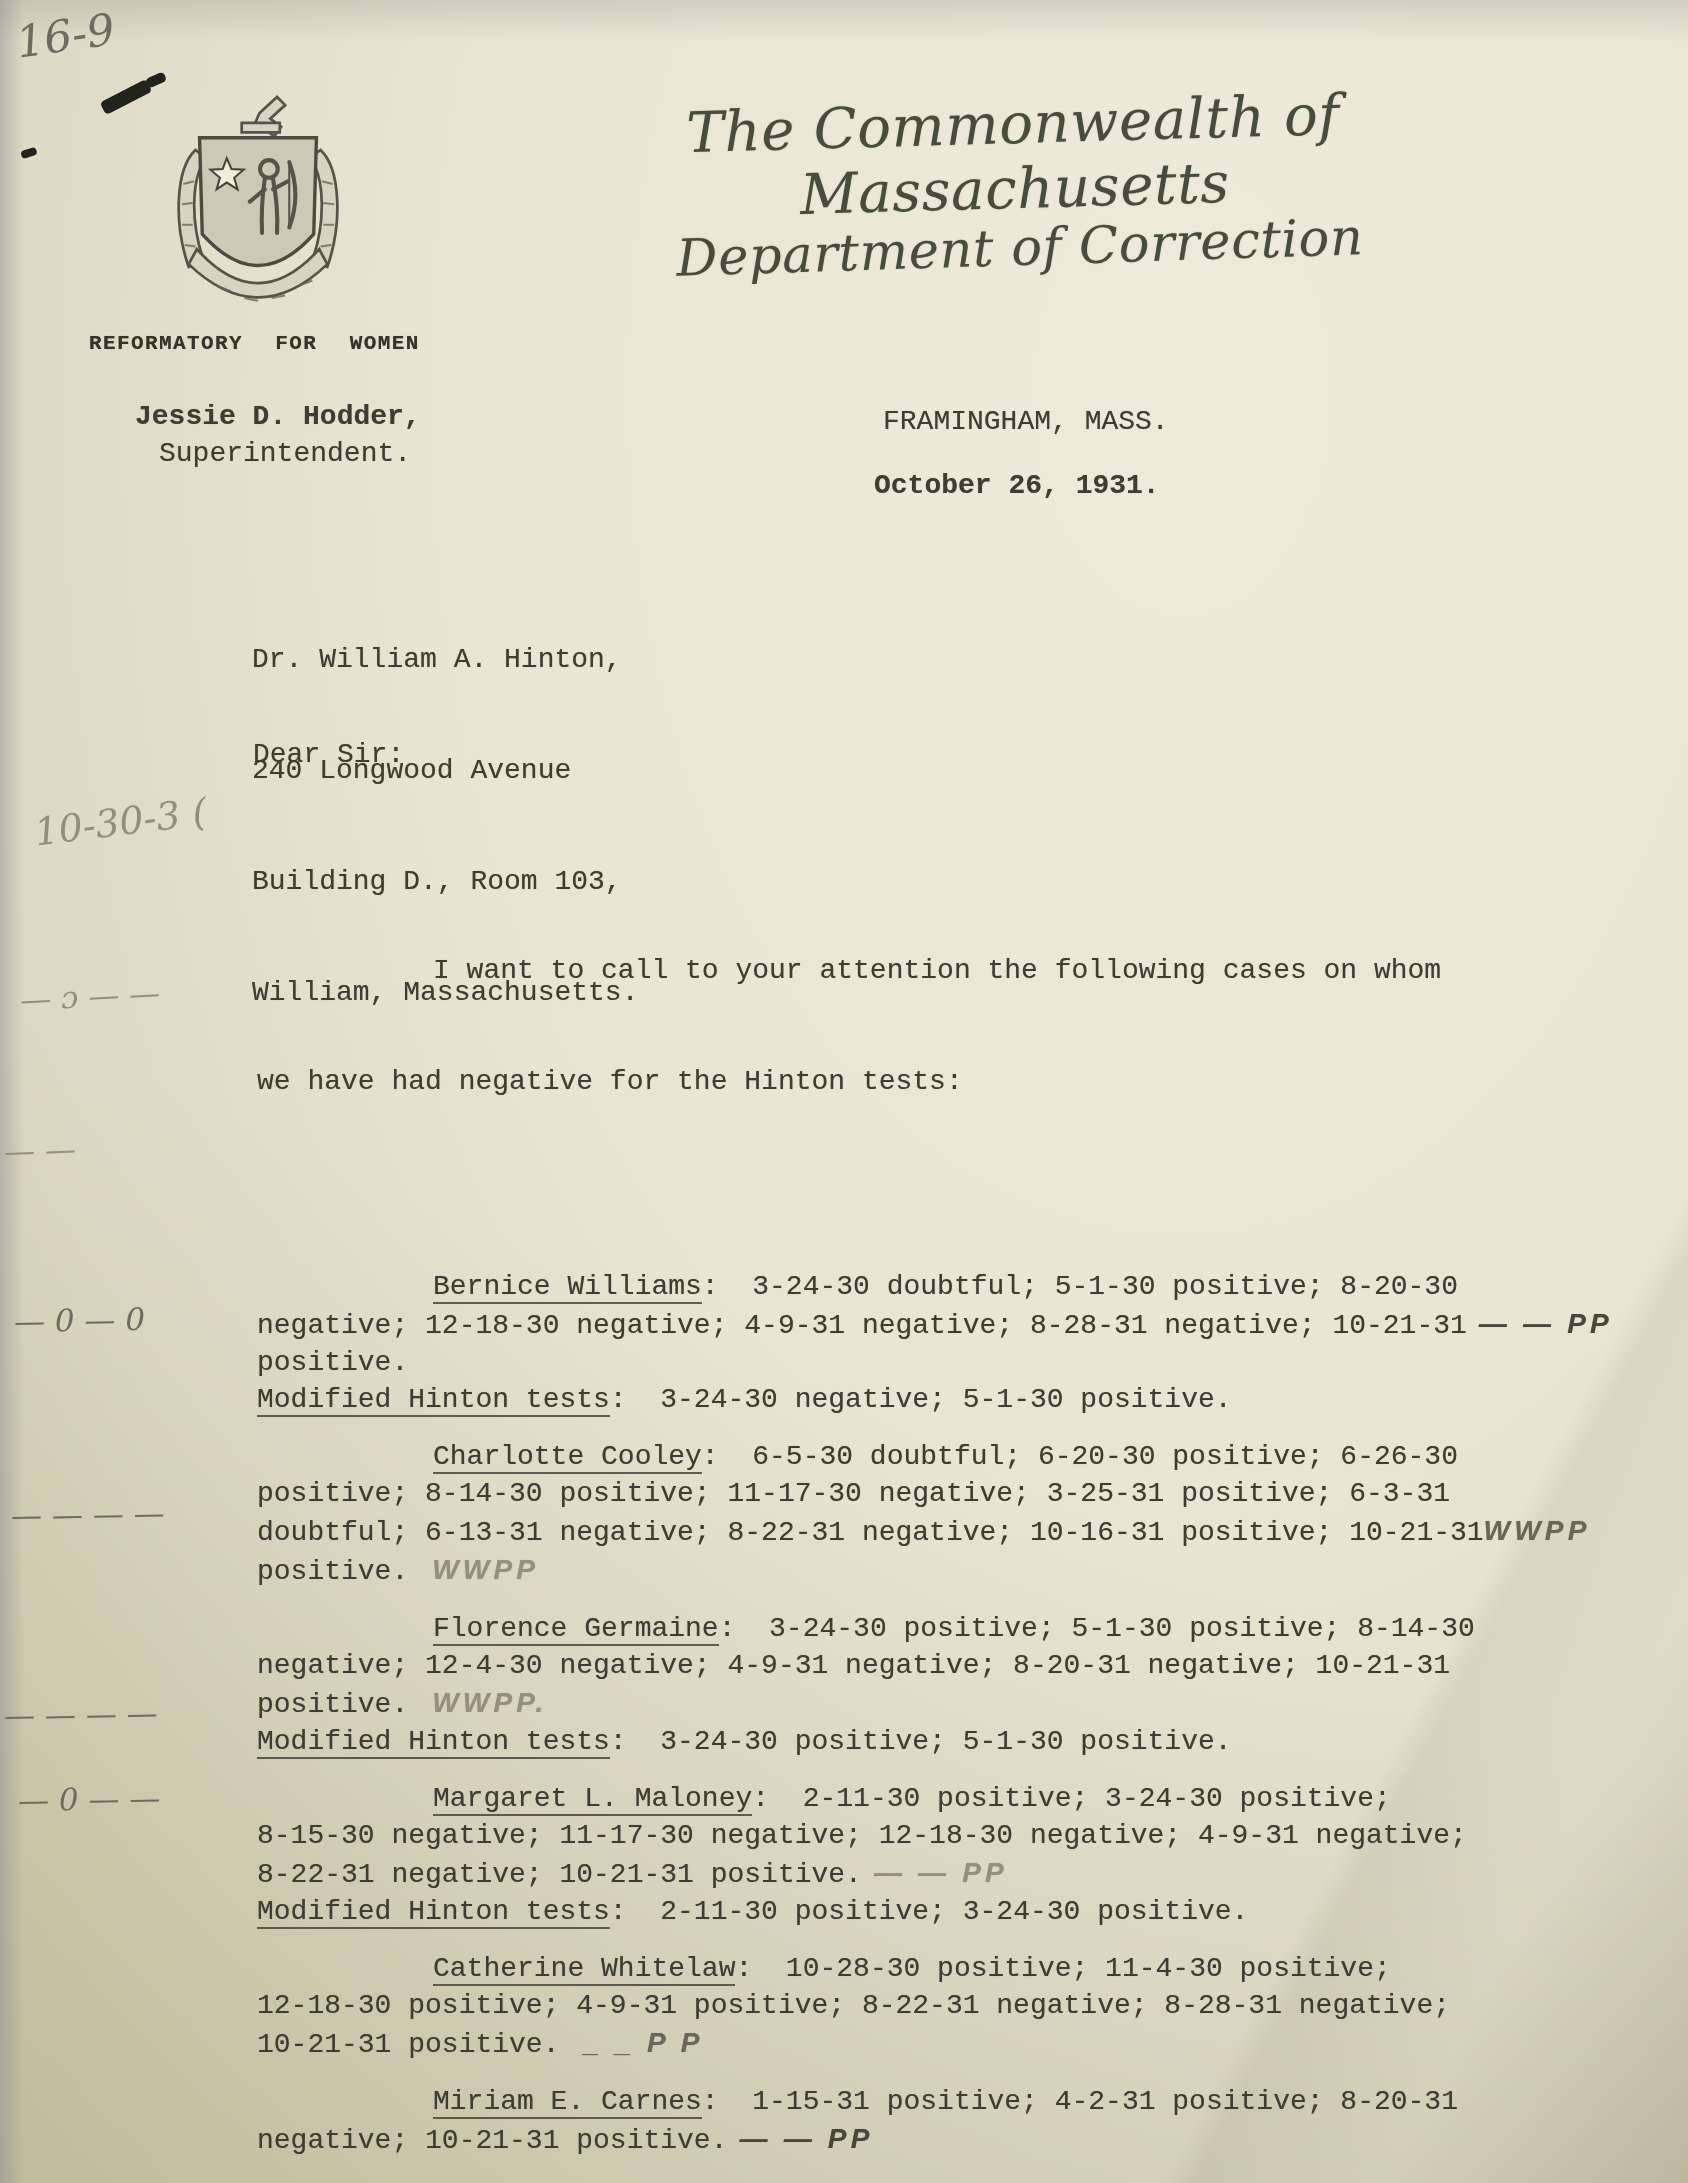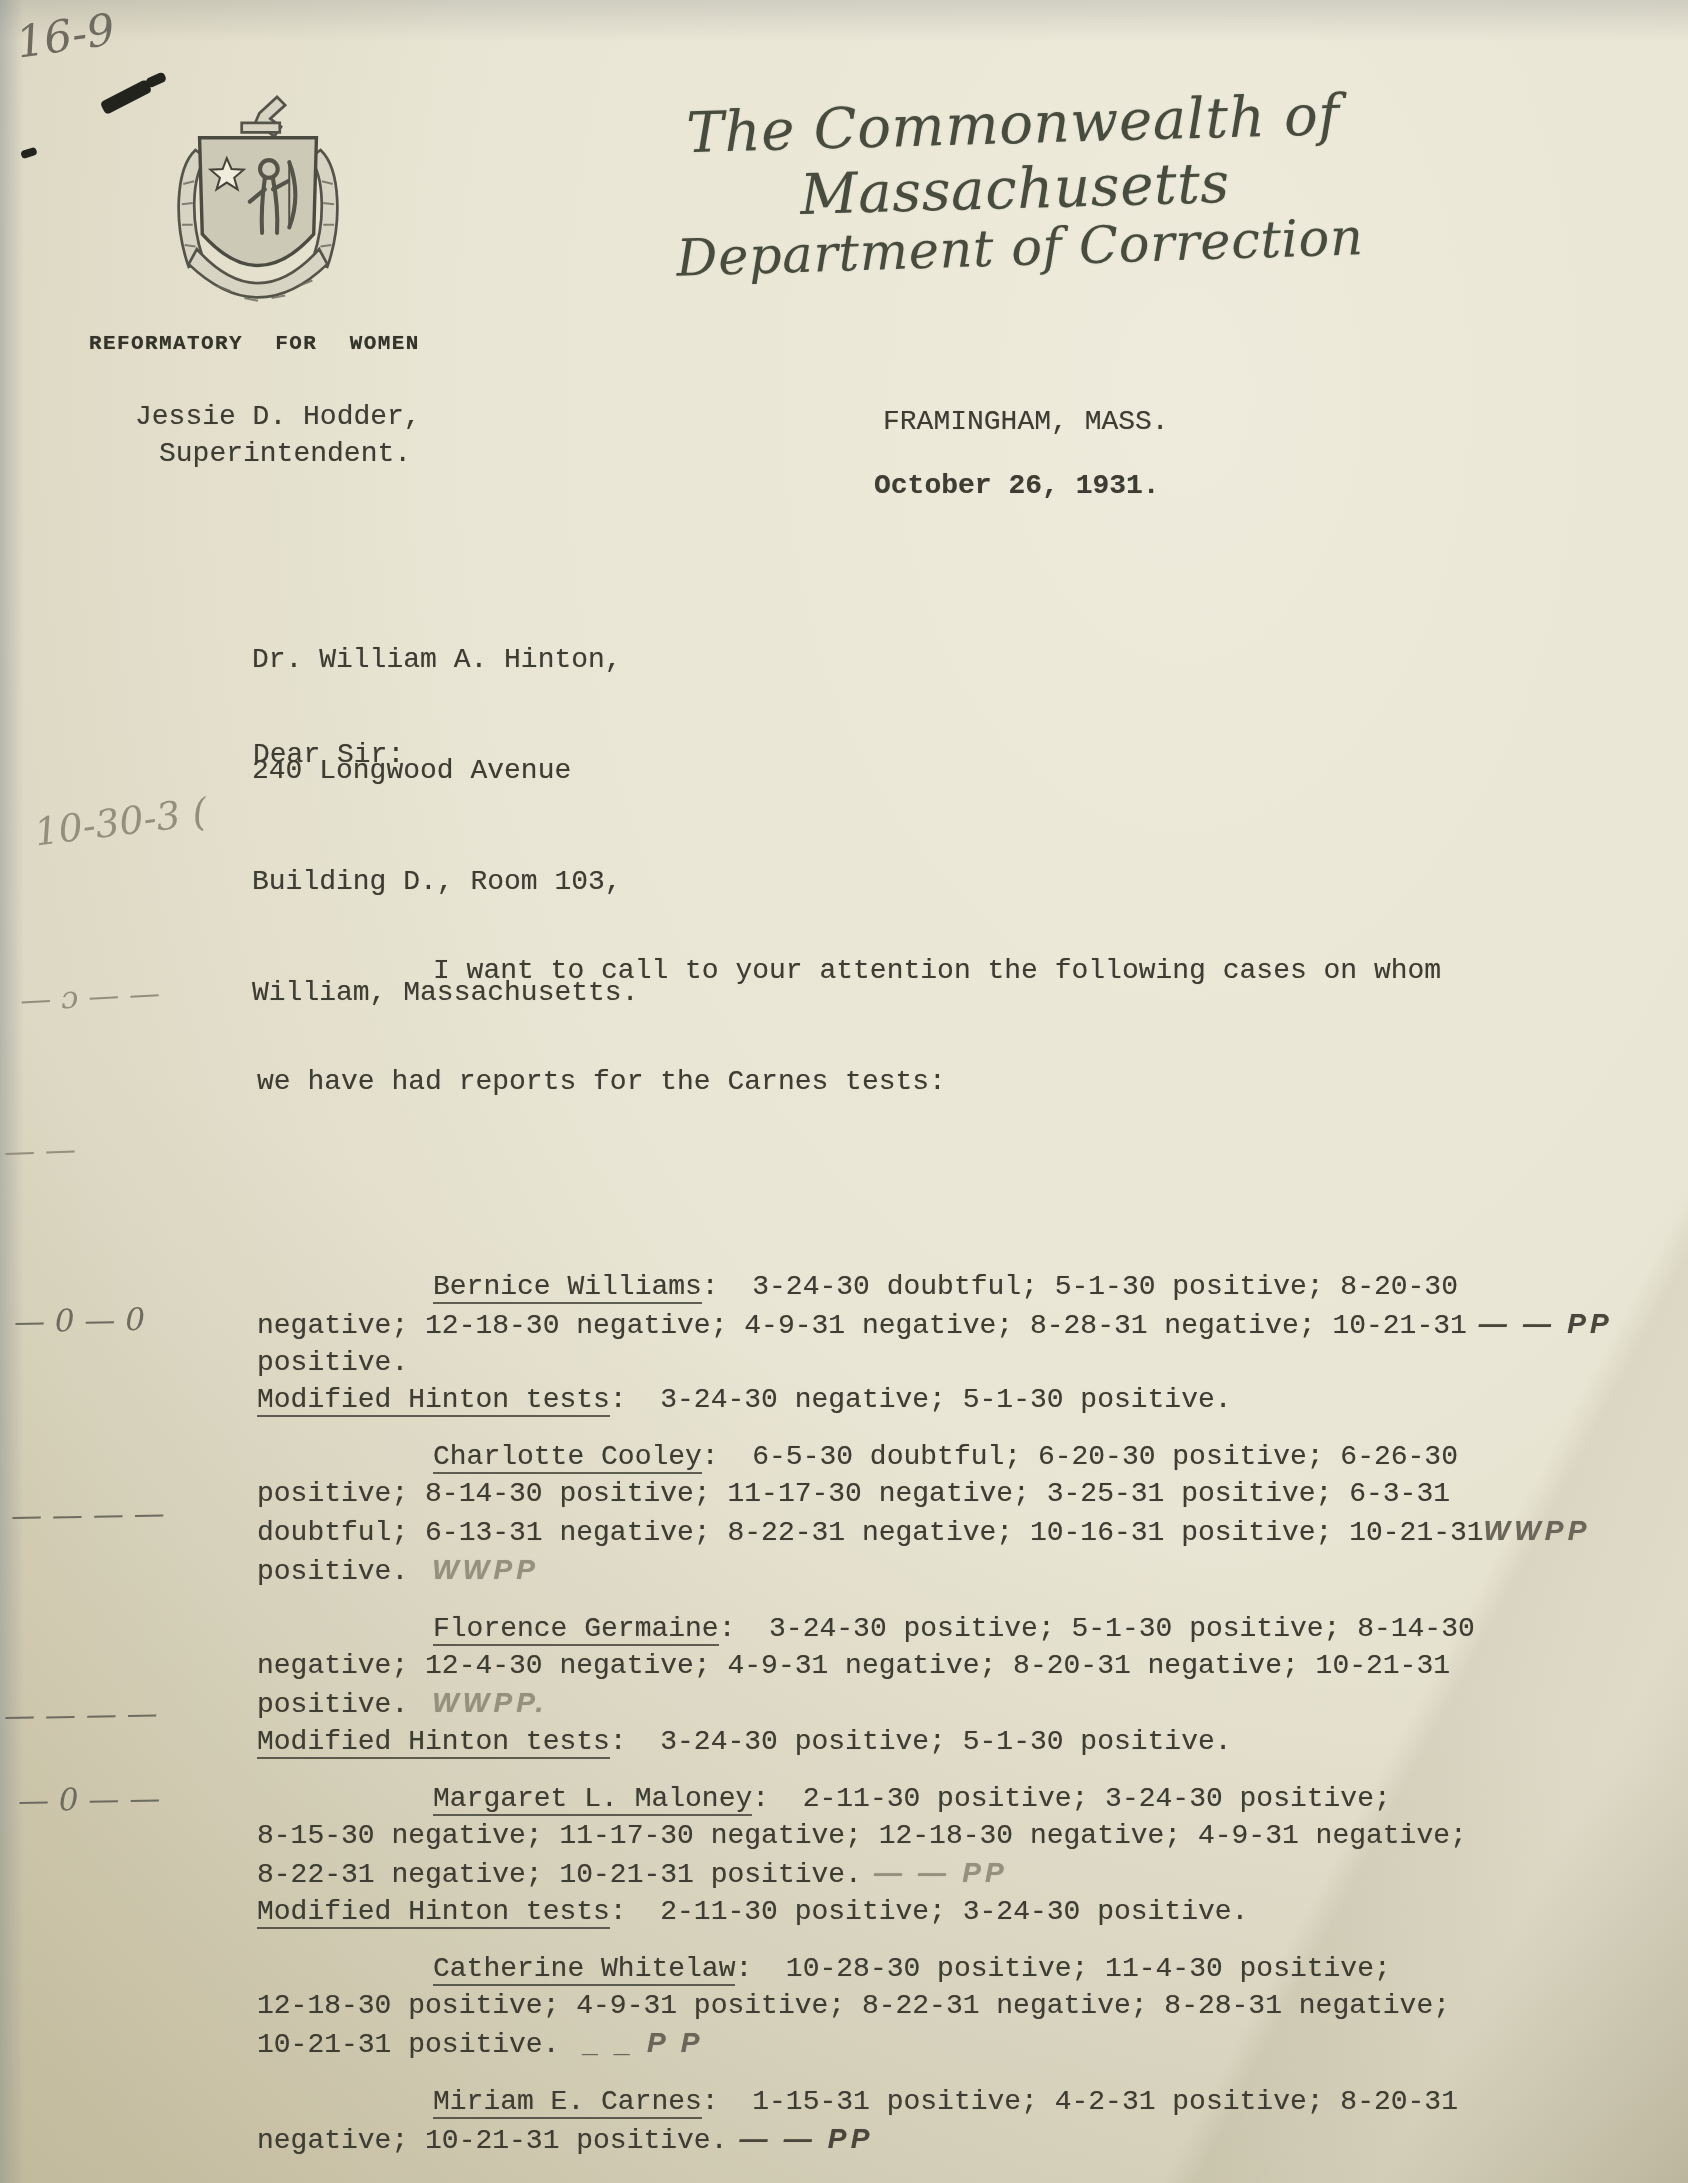--- a/index.html
+++ b/index.html
@@ -81,39 +81,39 @@
         <path d="M260 150 l-16 -4 M262 180 l-16 -2 M262 210 l-16 0 M258 240 l-16 2"></path>
         <path d="M90 300 l20 8 M130 318 l20 4 M170 318 l20 -4 M210 300 l20 -8"></path>
       </g>
     </svg>
   </div>
 
   <div class="abs script1" style="left:493px;top:91px;width:1042px;text-align:center;">The Commonwealth of Massachusetts</div>
   <div class="abs script2" style="left:619px;top:218px;width:802px;text-align:center;">Department of Correction</div>
 
   <div class="abs typed reformatory" style="left:89px;top:325px;">REFORMATORY FOR WOMEN</div>
-  <div class="abs typed" style="left:135px;top:398px;">Jessie D. Hodder,</div>
+  <div class="abs typed" style="left:135px;top:398px;font-weight:bold;">Jessie D. Hodder,</div>
   <div class="abs typed" style="left:159px;top:435px;">Superintendent.</div>
 
   <div class="abs typed" style="left:883px;top:403px;">FRAMINGHAM, MASS.</div>
   <div class="abs typed" style="left:874px;top:467px;font-weight:bold;">October 26, 1931.</div>
 
   <div class="abs typed" style="left:252px;top:567px;">
     <div class="tline">Dr. William A. Hinton,</div>
     <div class="tline">240 Longwood Avenue</div>
     <div class="tline">Building D., Room 103,</div>
     <div class="tline">William, Massachusetts.</div>
   </div>
 
   <div class="abs typed" style="left:253px;top:736px;">Dear Sir:</div>
 
   <div class="letter-body typed">
     <div>
       <div class="tline indent">I want to call to your attention the following cases on whom</div>
-      <div class="tline">we have had reports for the Carnes tests:</div>
+      <div class="tline">we have had negative for the Hinton tests:</div>
     </div>
     <div><div class="case-block"><div class="tline indent"><span class="u">Bernice Williams</span><span>:  3-24-30 doubtful; 5-1-30 positive; 8-20-30</span></div><div class="tline"><span>negative; 12-18-30 negative; 4-9-31 negative; 8-28-31 negative; 10-21-31</span><span class="ann tone-pen"> — — PP</span></div><div class="tline"><span>positive.</span></div><div class="tline"><span class="u">Modified Hinton tests</span><span>:  3-24-30 negative; 5-1-30 positive.</span></div></div><div class="case-block"><div class="tline indent"><span class="u">Charlotte Cooley</span><span>:  6-5-30 doubtful; 6-20-30 positive; 6-26-30</span></div><div class="tline"><span>positive; 8-14-30 positive; 11-17-30 negative; 3-25-31 positive; 6-3-31</span></div><div class="tline"><span>doubtful; 6-13-31 negative; 8-22-31 negative; 10-16-31 positive; 10-21-31</span><span class="ann tone-pen-light">WWPP</span></div><div class="tline"><span>positive.</span><span class="ann tone-pencil">  WWPP</span></div></div><div class="case-block"><div class="tline indent"><span class="u">Florence Germaine</span><span>:  3-24-30 positive; 5-1-30 positive; 8-14-30</span></div><div class="tline"><span>negative; 12-4-30 negative; 4-9-31 negative; 8-20-31 negative; 10-21-31</span></div><div class="tline"><span>positive.</span><span class="ann tone-pencil">  WWPP.</span></div><div class="tline"><span class="u">Modified Hinton tests</span><span>:  3-24-30 positive; 5-1-30 positive.</span></div></div><div class="case-block"><div class="tline indent"><span class="u">Margaret L. Maloney</span><span>:  2-11-30 positive; 3-24-30 positive;</span></div><div class="tline"><span>8-15-30 negative; 11-17-30 negative; 12-18-30 negative; 4-9-31 negative;</span></div><div class="tline"><span>8-22-31 negative; 10-21-31 positive.</span><span class="ann tone-pencil"> — — PP</span></div><div class="tline"><span class="u">Modified Hinton tests</span><span>:  2-11-30 positive; 3-24-30 positive.</span></div></div><div class="case-block"><div class="tline indent"><span class="u">Catherine Whitelaw</span><span>:  10-28-30 positive; 11-4-30 positive;</span></div><div class="tline"><span>12-18-30 positive; 4-9-31 positive; 8-22-31 negative; 8-28-31 negative;</span></div><div class="tline"><span>10-21-31 positive.</span><span class="ann tone-pen-light">  _ _ P P</span></div></div><div class="case-block"><div class="tline indent"><span class="u">Miriam E. Carnes</span><span>:  1-15-31 positive; 4-2-31 positive; 8-20-31</span></div><div class="tline"><span>negative; 10-21-31 positive.</span><span class="ann tone-pen"> — — PP</span></div></div><div class="case-block"><div class="tline indent"><span class="u">Veonora Munn</span><span>:  11-24-30 positive; 12-12-30 positive; 4-9-31</span></div></div></div>
     
   </div>
 
   <div>
       <div class="margin-mark mm-pencil-dark" style="left: 15.5px; top: 10px; font-size: 44px; transform: rotate(-8deg);">16-9</div>
       <div class="margin-mark mm-pencil" style="left: 34px; top: 800px; font-size: 38px; transform: rotate(-7deg);">10-30-3 (</div>
       <div class="margin-mark mm-pencil" style="left: 20px; top: 978px; font-size: 31px; transform: rotate(-3deg);">— ɔ — —</div>
       <div class="margin-mark mm-pencil" style="left: 4.2px; top: 1132px; font-size: 31px; transform: rotate(-2deg);">— —</div>

